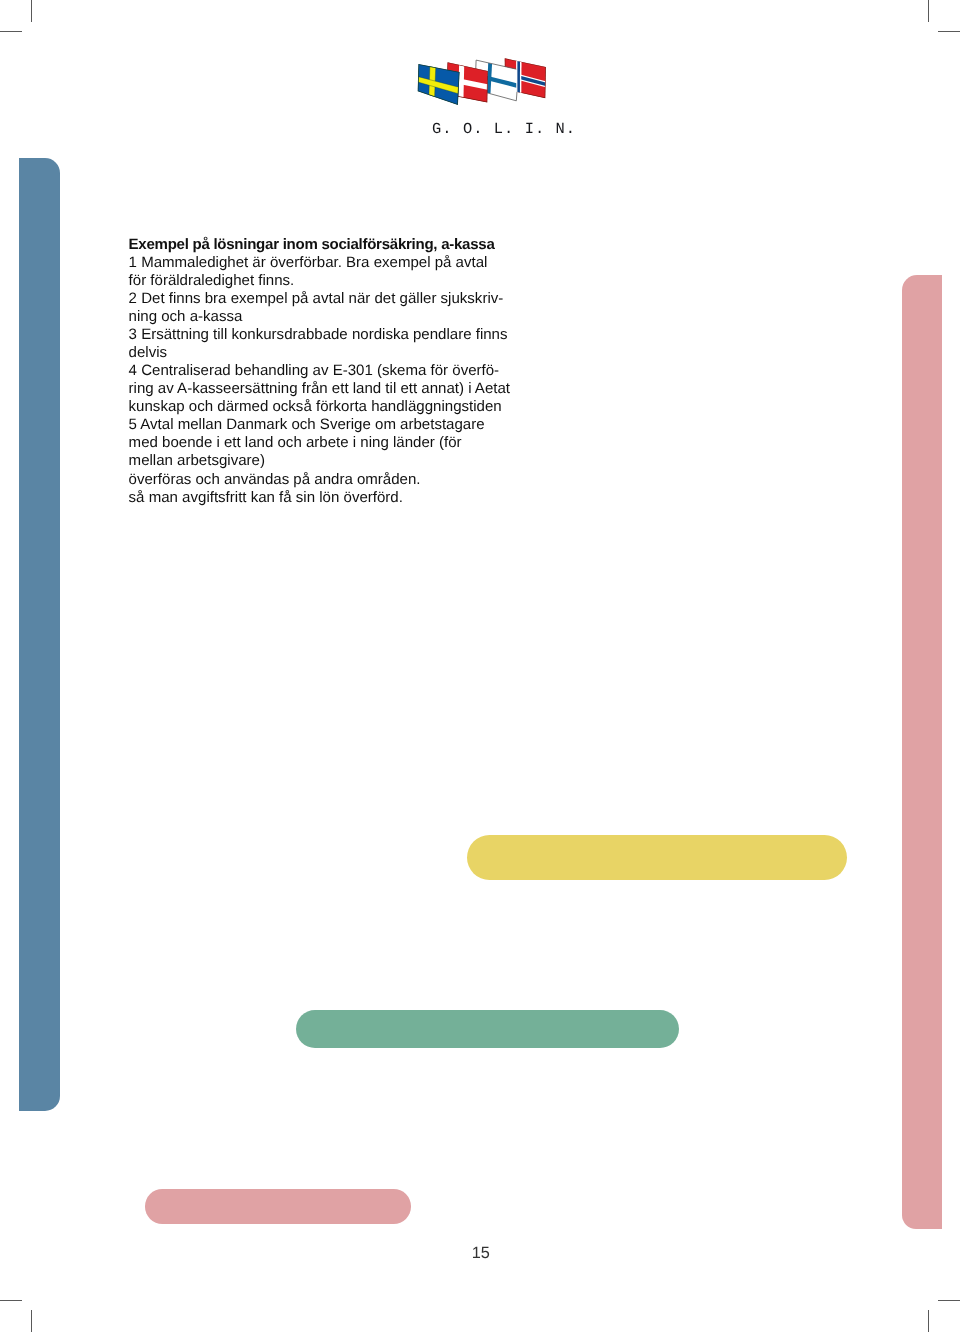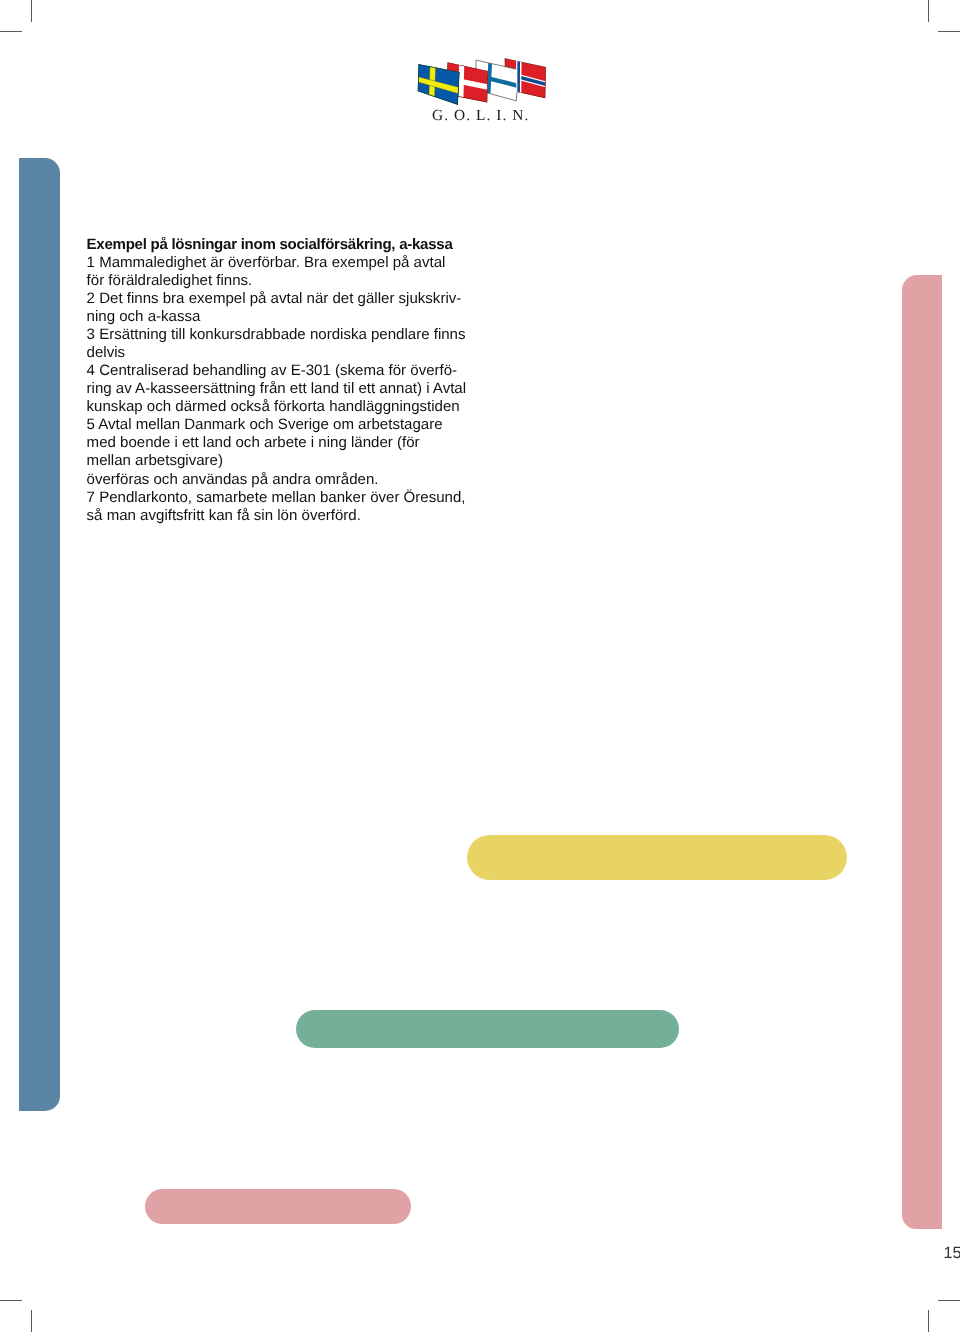--- a/index.html
+++ b/index.html
@@ -8,30 +8,30 @@
        font-family:"Liberation Sans",sans-serif;
        -webkit-font-smoothing:antialiased;text-rendering:geometricPrecision;
        transform:translateZ(0);}
   .page{position:absolute;left:0;top:0;width:960px;height:1332px;}
 
   .crop{position:absolute;background:#595959;}
 
   .bar{position:absolute;}
 
   #logo-wrap{position:absolute;left:400px;top:46px;width:160px;height:66px;}
-  #wordmark{position:absolute;left:432.0px;top:107px;
-     font-family:Liberation Serif, serif;font-size:15.4px;color:#191a1e;
+  #wordmark{position:absolute;left:432.0px;top:120px;
+     font-family:Liberation Mono, monospace;font-size:15.4px;color:#191a1e;
      letter-spacing:1.06px;white-space:nowrap;}
 
   #body-text{position:absolute;left:86.6px;top:235.9px;width:440px;
      font-size:15.05px;line-height:18.05px;color:#111111;}
   #body-text .ln{white-space:pre;display:block;}
   #body-text .hd{font-weight:bold;letter-spacing:-0.27px;}
 
-  #pageno{position:absolute;left:0;top:1244.4px;width:961.5px;text-align:right;
+  #pageno{position:absolute;left:0;top:1244.4px;width:961.5px;text-align:center;
      font-size:16.3px;color:#333333;}
 </style>
 </head>
 <body style="background: rgb(255, 255, 255);">
 
 <div class="page">
 
   <div class="crop" style="left: 31px; top: 0px; width: 1px; height: 22px; background: rgb(89, 89, 89);"></div>
   <div class="crop" style="left: 0px; top: 31px; width: 22px; height: 1px; background: rgb(89, 89, 89);"></div>
   <div class="crop" style="left: 928px; top: 0px; width: 1px; height: 22px; background: rgb(89, 89, 89);"></div>
@@ -97,33 +97,32 @@
       <g clip-path="url(#cSWE)">
         <polygon points="418.40,64.00 459.60,71.90 457.90,104.90 417.70,91.30" fill="#0659a8"></polygon>
         <polygon points="429.90,66.20 435.71,67.32 434.59,97.01 428.92,95.10" fill="#f2ec0a" stroke="#12403b" stroke-width="0.35"></polygon>
         <polygon points="418.08,76.67 458.81,87.21 458.48,93.71 417.94,82.05" fill="#f2ec0a" stroke="#12403b" stroke-width="0.35"></polygon>
         <polygon points="418.40,64.00 459.60,71.90 457.90,104.90 417.70,91.30" fill="none" stroke="#12403b" stroke-width="1.6"></polygon>
       </g>
     </svg>
   </div>
   <div id="wordmark" style="color: rgb(25, 26, 30);">G. O. L. I. N.</div>
 
-  <div id="body-text" style="color: rgb(17, 17, 17);">
+  <div id="body-text" style="color: rgb(17, 17, 17); margin-left: 42px;">
       <span class="ln hd">Exempel på lösningar inom socialförsäkring, a-kassa</span>
       <span class="ln">1 Mammaledighet är överförbar. Bra exempel på avtal</span>
       <span class="ln">för föräldraledighet finns.</span>
       <span class="ln">2 Det finns bra exempel på avtal när det gäller sjukskriv-</span>
       <span class="ln">ning och a-kassa</span>
       <span class="ln">3 Ersättning till konkursdrabbade nordiska pendlare finns</span>
       <span class="ln">delvis</span>
       <span class="ln">4 Centraliserad behandling av E-301 (skema för överfö-</span>
-      <span class="ln">ring av A-kasseersättning från ett land til ett annat) i Avtal</span>
+      <span class="ln">ring av A-kasseersättning från ett land til ett annat) i Aetat</span>
       <span class="ln">kunskap och därmed också förkorta handläggningstiden</span>
       <span class="ln">5 Avtal mellan Danmark och Sverige om arbetstagare</span>
       <span class="ln">med boende i ett land och arbete i ning länder (för</span>
       <span class="ln">mellan arbetsgivare)</span>
       <span class="ln">överföras och användas på andra områden.</span>
-      <span class="ln">7 Pendlarkonto, samarbete mellan banker över Öresund,</span>
       <span class="ln">så man avgiftsfritt kan få sin lön överförd.</span>
     </div>
 
   <div id="pageno" style="color: rgb(51, 51, 51);">15</div>
 </div>
 
 </body></html>

